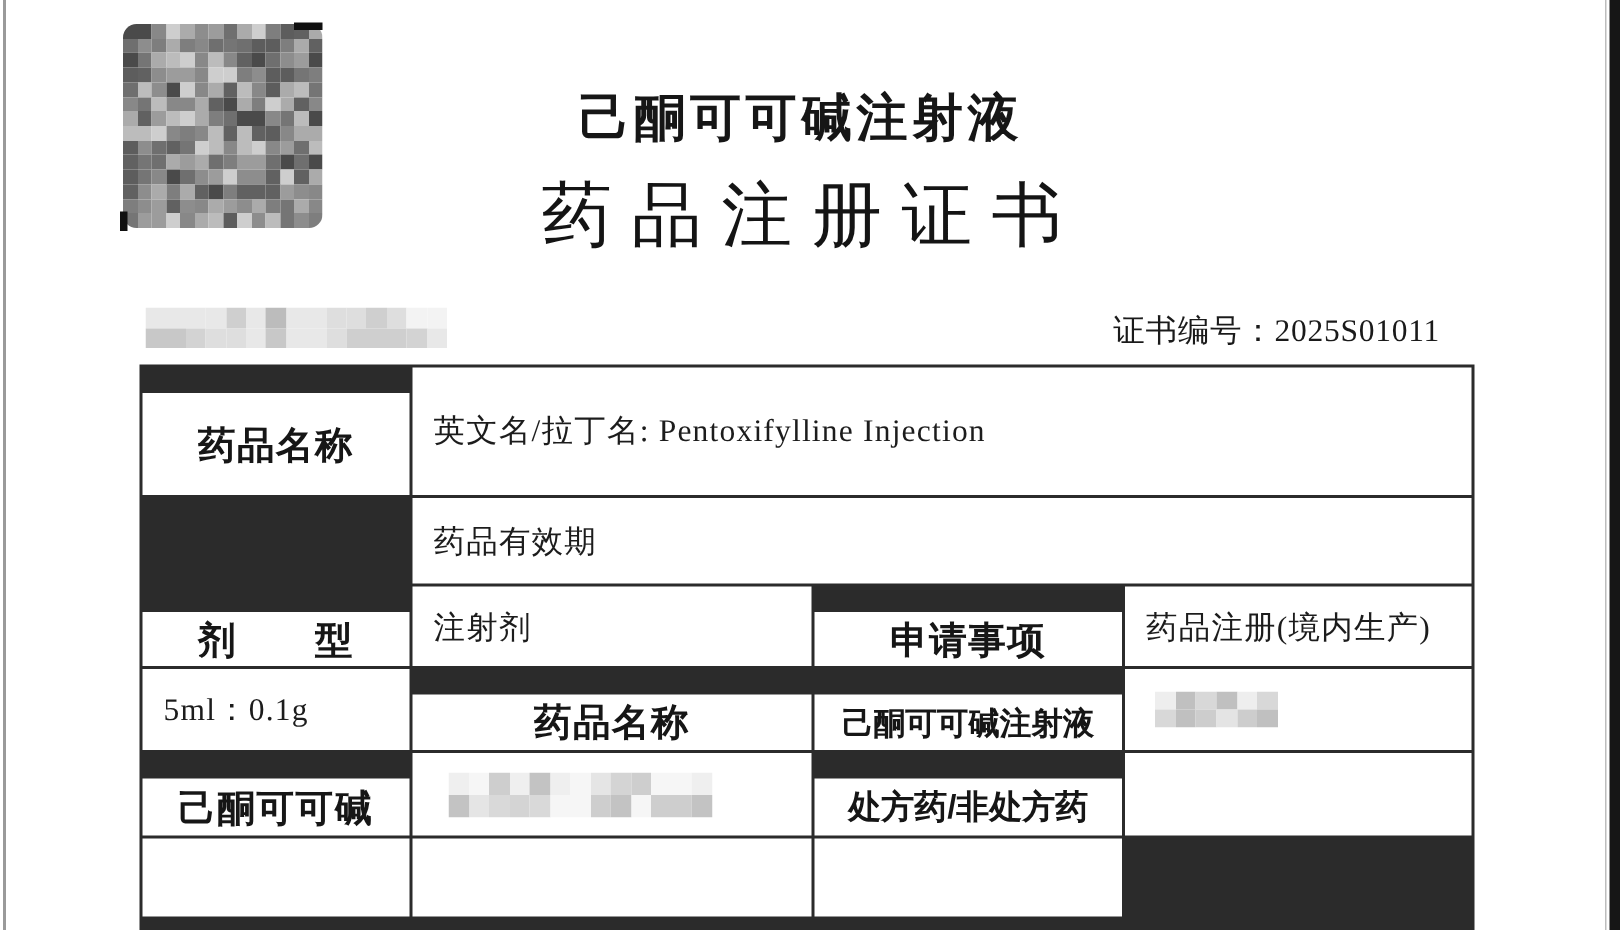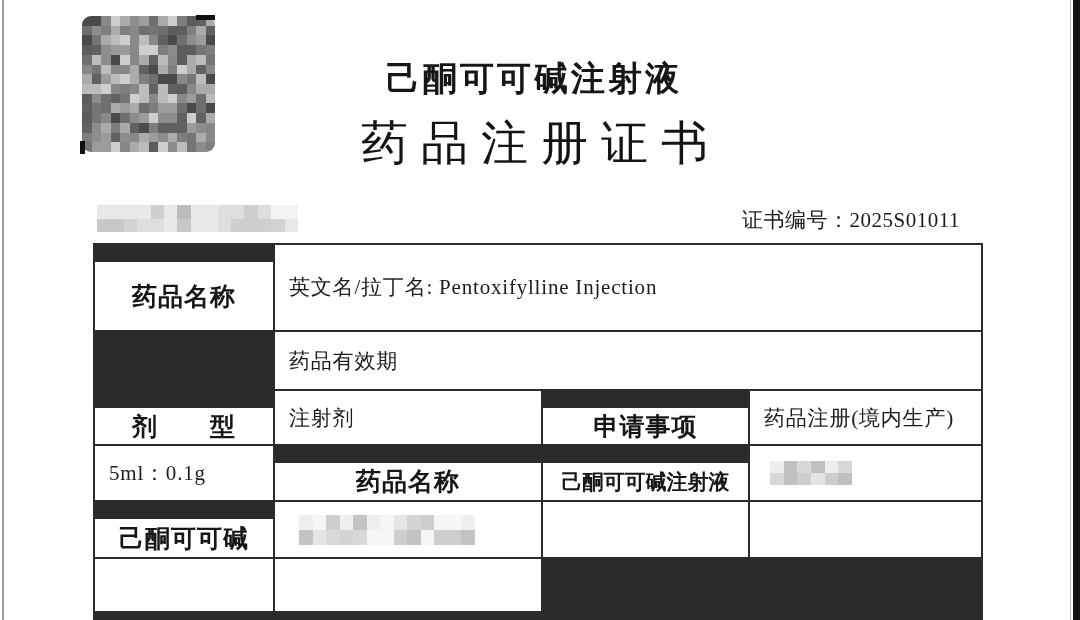--- a/index.html
+++ b/index.html
@@ -368,18 +368,19 @@
         <div style="background: rgb(246, 246, 246);"></div>
         <div style="background: rgb(246, 246, 246);"></div>
         <div style="background: rgb(206, 206, 206);"></div>
         <div style="background: rgb(195, 195, 195);"></div>
         <div style="background: rgb(246, 246, 246);"></div>
         <div style="background: rgb(206, 206, 206);"></div>
         <div style="background: rgb(206, 206, 206);"></div>
         <div style="background: rgb(195, 195, 195);"></div>
       </div>
   </div>
+  <div class="cell lbl mid">处方药/非处方药</div>
 
   <div class="cell stub"></div>
   <div class="cell stub"></div>
   <div class="cell stub"></div>
   <div class="cell stub"></div>
 </div>
 
 </body></html>

